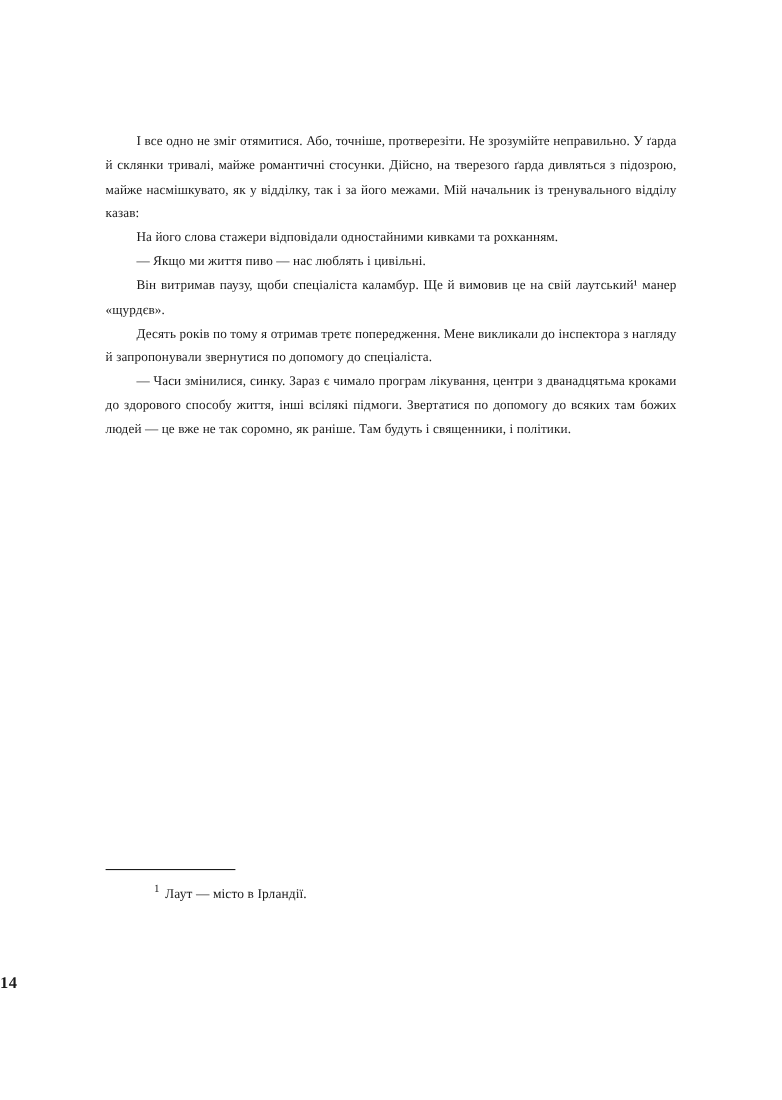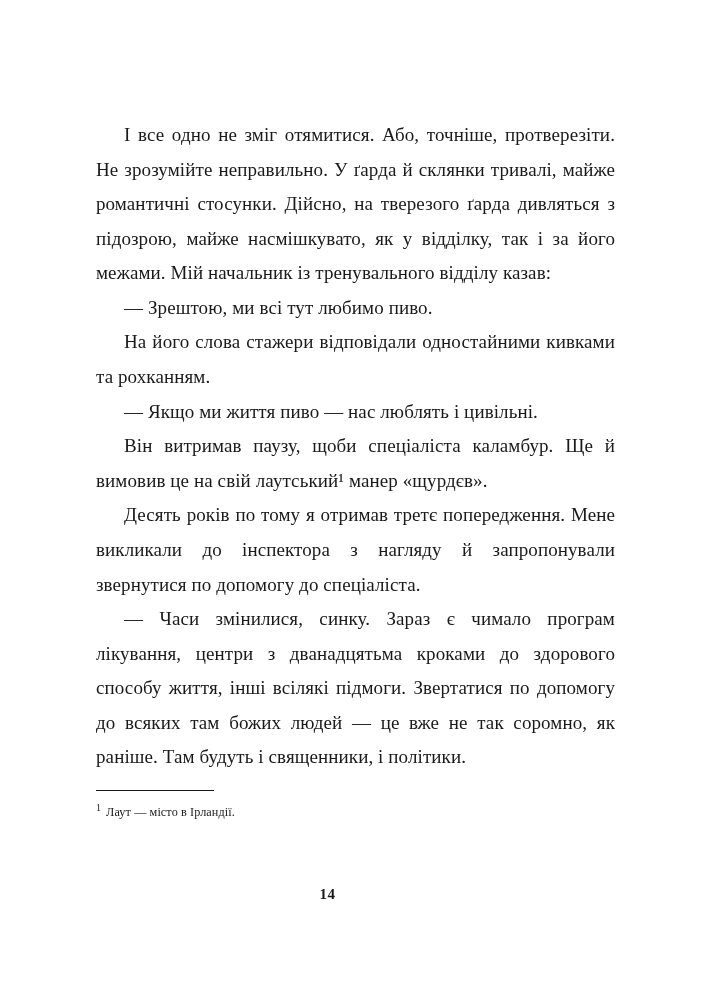--- a/index.html
+++ b/index.html
@@ -18,21 +18,21 @@
   .page {
     position: absolute;
     left: 0;
     top: 0;
     width: 711px;
     height: 1000px;
     box-sizing: border-box;
     padding: 118px 96px 0 96px;
   }
   .body-text {
-    font-size: 19px;
+    font-size: 12px;
     line-height: 1.82;
     text-align: justify;
     text-justify: inter-word;
     letter-spacing: 0.1px;
   }
   .body-text p {
     margin: 0;
     text-indent: 28px;
   }
   .body-text p.dash {
@@ -47,46 +47,46 @@
   .footnote-rule {
     width: 118px;
     height: 1px;
     background: #1a1a1a;
     margin: 0 0 12px 0;
   }
   .footnote-text {
     font-size: 12.2px;
     line-height: 1.5;
     letter-spacing: 0.1px;
+    margin-left: 44px;
   }
   .footnote-text .fn-marker {
     font-size: 10px;
     vertical-align: super;
     line-height: 0;
     margin-right: 5px;
   }
   .page-number {
     position: absolute;
     left: 0;
     top: 886px;
     width: 655px;
-    text-align: center;
+    text-align: left;
     font-size: 15px;
     font-weight: bold;
     letter-spacing: 0.4px;
   }
 </style>
 </head>
 <body>
 
 <div class="page">
 
   <div class="body-text">
     <p>І все одно не зміг отямитися. Або, точніше, протверезіти. Не зрозумійте неправильно. У ґарда й склянки тривалі, майже романтичні стосунки. Дійсно, на тверезого ґарда дивляться з підозрою, майже насмішкувато, як у відділку, так і за його межами. Мій начальник із тренувального відділу казав:</p>
-    <p class="dash">— Зрештою, ми всі тут любимо пиво.</p>
     <p>На його слова стажери відповідали одностайними кивками та рохканням.</p>
     <p class="dash">— Якщо ми життя пиво — нас люблять і цивільні.</p>
     <p>Він витримав паузу, щоби спеціаліста каламбур. Ще й вимовив це на свій лаутський¹ манер «щурдєв».</p>
     <p>Десять років по тому я отримав третє попередження. Мене викликали до інспектора з нагляду й запропонували звернутися по допомогу до спеціаліста.</p>
     <p class="dash">— Часи змінилися, синку. Зараз є чимало програм лікування, центри з дванадцятьма кроками до здорового способу життя, інші всілякі підмоги. Звертатися по допомогу до всяких там божих людей — це вже не так соромно, як раніше. Там будуть і священники, і політики.</p>
   </div>
 
 </div>
 
 <div class="footnote-area">

